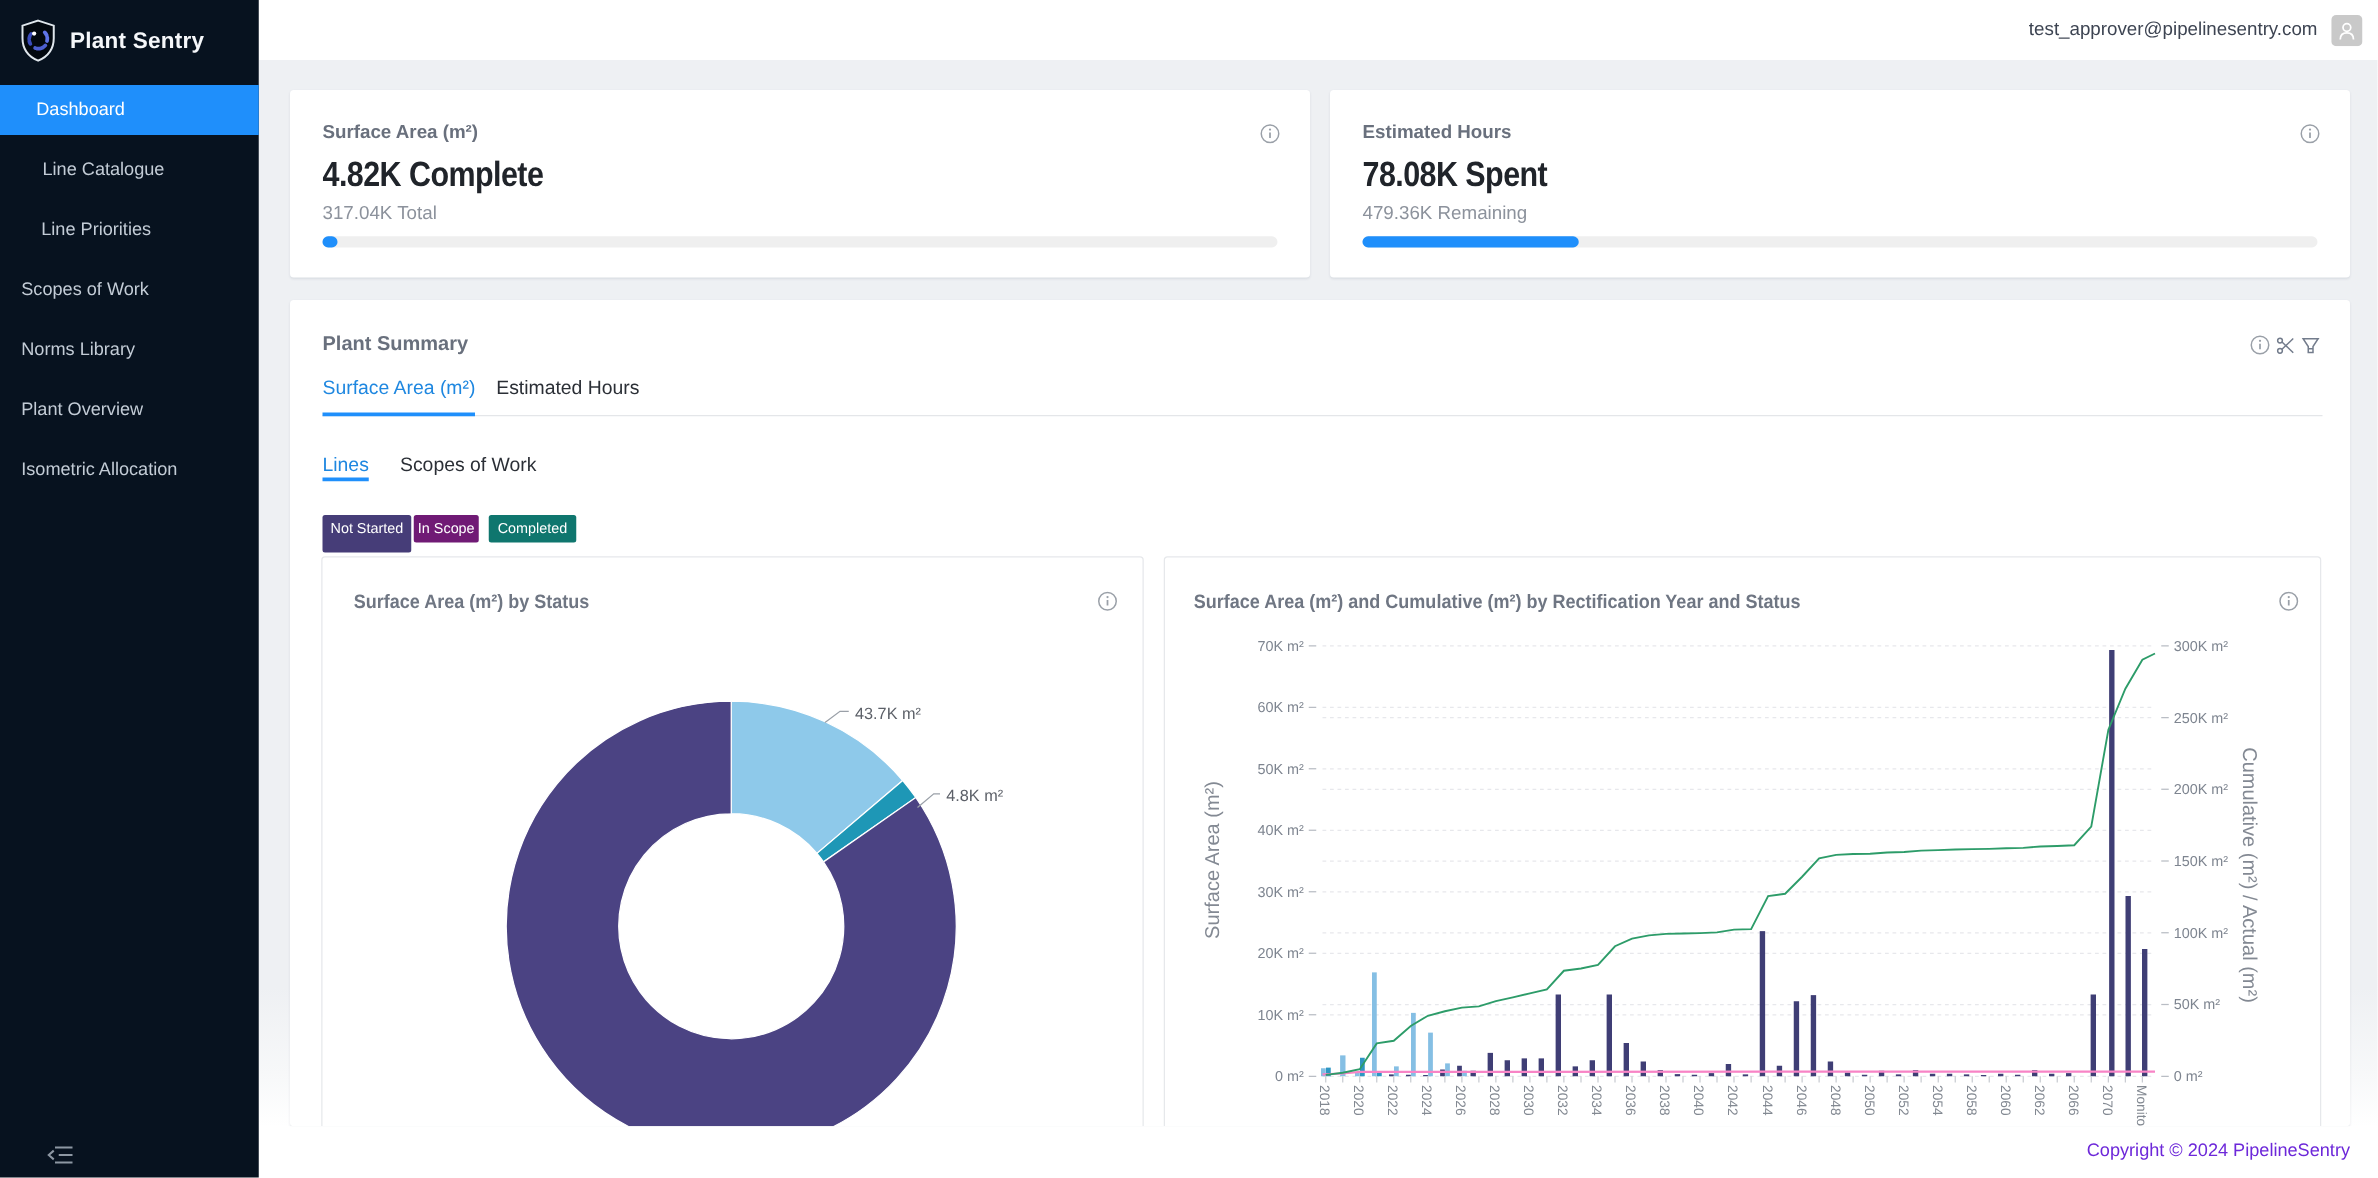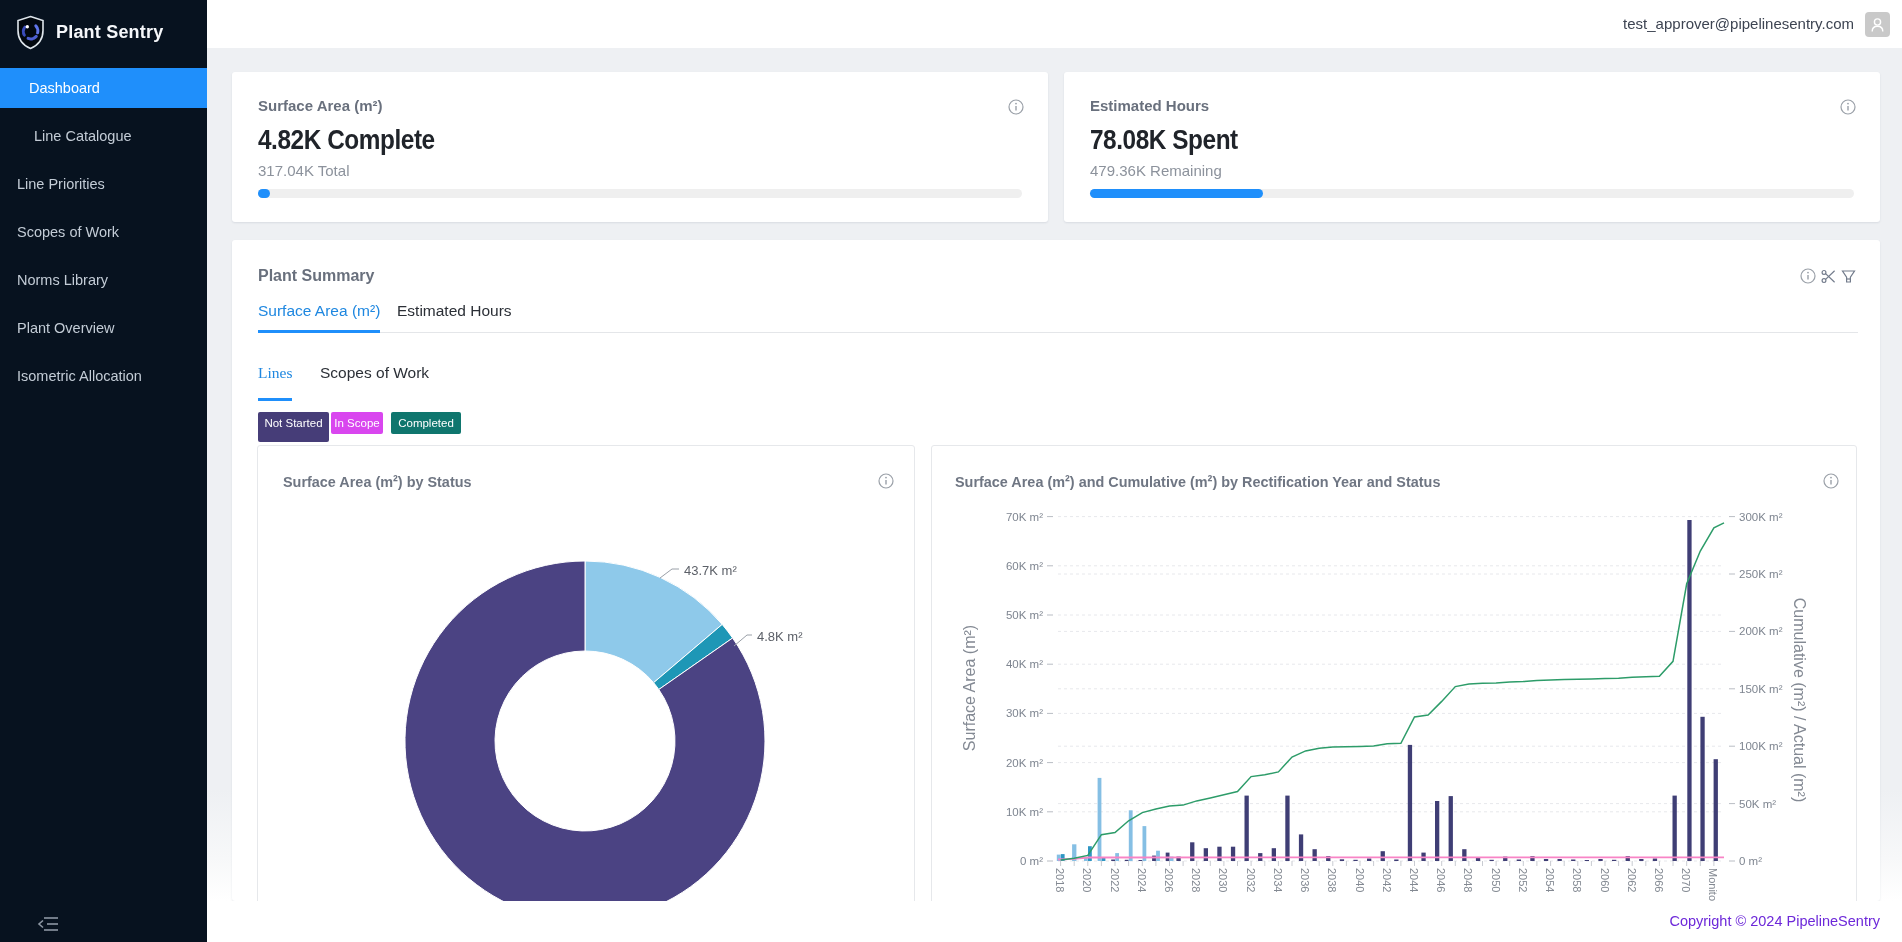--- a/index.html
+++ b/index.html
@@ -60,25 +60,25 @@
       <svg width="15" height="15" viewBox="0 0 15 15" fill="none" stroke="#737c8c" stroke-width="1.2">
         <path d="M1.5 2 H13.5 L9.4 8.2 V13 H5.6 V8.2 Z"></path>
         <line x1="5.6" y1="10" x2="9.4" y2="10"></line>
       </svg>
     </div>
 
   <div class="abs" style="left:26px;right:22px;top:92px;height:1px;background:#e4e6e9;"></div>
   <div class="abs" style="left:26px;top:62px;font-size:15.5px;color:#1e87e0;padding-bottom:10px;border-bottom:3px solid #1f8ffb;">Surface Area (m²)</div>
   <div class="abs" style="left:165px;top:62px;font-size:15.5px;color:#2b2f36;">Estimated Hours</div>
 
-  <div class="abs" style="left:26px;top:124px;font-size:15.5px;color:#1e87e0;padding-bottom:16px;border-bottom:3px solid #1f8ffb;font-family:Liberation Serif, serif;">Lines</div>
+  <div class="abs" style="left:26px;top:124px;font-size:15.5px;color:#1e87e0;border-bottom:3px solid #1f8ffb;">Lines</div>
   <div class="abs" style="left:88px;top:124px;font-size:15.5px;color:#2b2f36;">Scopes of Work</div>
 
   <div class="abs" style="left:26px;top:172px;width:71px;height:30px;border-radius:2px;background:#463d78;color:#fff;font-size:11.5px;line-height:22px;text-align:center;">Not Started</div>
-  <div class="abs" style="left:99px;top:172px;width:52px;height:22px;border-radius:2px;background:#d946ef;color:#fff;font-size:11.5px;line-height:22px;text-align:center;">In Scope</div>
+  <div class="abs" style="left:99px;top:172px;width:52px;height:22px;border-radius:2px;background:#701a75;color:#fff;font-size:11.5px;line-height:22px;text-align:center;">In Scope</div>
   <div class="abs" style="left:159px;top:172px;width:70px;height:22px;border-radius:2px;background:#0f766e;color:#fff;font-size:11.5px;line-height:22px;text-align:center;">Completed</div>
 
   <div class="abs" style="left:25px;top:205px;width:658px;height:500px;border:1px solid #e6e8eb;border-radius:3px;box-sizing:border-box;"></div>
   <div class="abs" style="left:51px;top:233px;font-size:15.5px;font-weight:bold;color:#6f7683;transform:scaleX(0.93);transform-origin:0 50%;">Surface Area (m²) by Status</div>
   <div style="position:absolute;left:646px;top:233px;width:16px;height:16px;"><svg width="16" height="16" viewBox="0 0 16 16" fill="none">
         <circle cx="8" cy="8" r="7" stroke="#9aa0a8" stroke-width="1.2"></circle>
         <line x1="8" y1="7" x2="8" y2="11.4" stroke="#9aa0a8" stroke-width="1.4"></line>
         <circle cx="8" cy="4.6" r="0.9" fill="#9aa0a8"></circle>
       </svg></div>
   <div class="abs" style="left:699px;top:205px;width:926px;height:500px;border:1px solid #e6e8eb;border-radius:3px;box-sizing:border-box;"></div>
@@ -289,21 +289,21 @@
       <g fill="none" stroke-linecap="round">
         <path d="M19.8 10.9 A7 7 0 0 1 21.6 17.8" stroke="#5f74e8" stroke-width="3" stroke-dasharray="3 1.4"></path>
         <path d="M20.3 21.3 A7 7 0 0 1 12.1 23.4" stroke="#4d5fd0" stroke-width="3" stroke-dasharray="3 1.4"></path>
         <path d="M8.3 20.1 A7 7 0 0 1 8.9 12.1" stroke="#3a4cba" stroke-width="3" stroke-dasharray="2.6 1.4"></path>
       </g>
       <circle cx="11.3" cy="11.8" r="1.7" fill="#fff"></circle>
     </svg></div>
 <div class="abs" style="left:56px;top:0;height:64px;line-height:64px;font-size:18px;font-weight:bold;color:#f5f7fa;letter-spacing:0.2px;">Plant Sentry</div>
 <div style="position:absolute;left:0;top:68px;width:207px;height:40px;background:#1f8ffb;color:#fff;line-height:40px;padding-left:29px;box-sizing:border-box;font-size:14.5px;">Dashboard</div>
 <div style="position:absolute;left:0;top:116px;width:207px;height:40px;color:#c3ccd6;line-height:40px;padding-left:34px;box-sizing:border-box;font-size:14.5px;">Line Catalogue</div>
-<div style="position:absolute;left:0;top:164px;width:207px;height:40px;color:#c3ccd6;line-height:40px;padding-left:17px;box-sizing:border-box;font-size:14.5px;">Line Priorities</div>
+<div style="position:absolute;left:0;top:164px;width:207px;height:40px;color:#c3ccd6;line-height:40px;padding-left:33px;box-sizing:border-box;font-size:14.5px;">Line Priorities</div>
 <div style="position:absolute;left:0;top:212px;width:207px;height:40px;color:#c3ccd6;line-height:40px;padding-left:17px;box-sizing:border-box;font-size:14.5px;">Scopes of Work</div>
 <div style="position:absolute;left:0;top:260px;width:207px;height:40px;color:#c3ccd6;line-height:40px;padding-left:17px;box-sizing:border-box;font-size:14.5px;">Norms Library</div>
 <div style="position:absolute;left:0;top:308px;width:207px;height:40px;color:#c3ccd6;line-height:40px;padding-left:17px;box-sizing:border-box;font-size:14.5px;">Plant Overview</div>
 <div style="position:absolute;left:0;top:356px;width:207px;height:40px;color:#c3ccd6;line-height:40px;padding-left:17px;box-sizing:border-box;font-size:14.5px;">Isometric Allocation</div>
 <div class="abs" style="left:36px;top:914px;"><svg width="24" height="20" viewBox="0 0 24 20" stroke="#8d97a3" stroke-width="1.6" fill="none">
       <line x1="8" y1="4" x2="22" y2="4"></line>
       <line x1="11" y1="10" x2="22" y2="10"></line>
       <line x1="8" y1="16" x2="22" y2="16"></line>
       <path d="M7 6.5 L3 10 L7 13.5" fill="none"></path>
     </svg></div>

